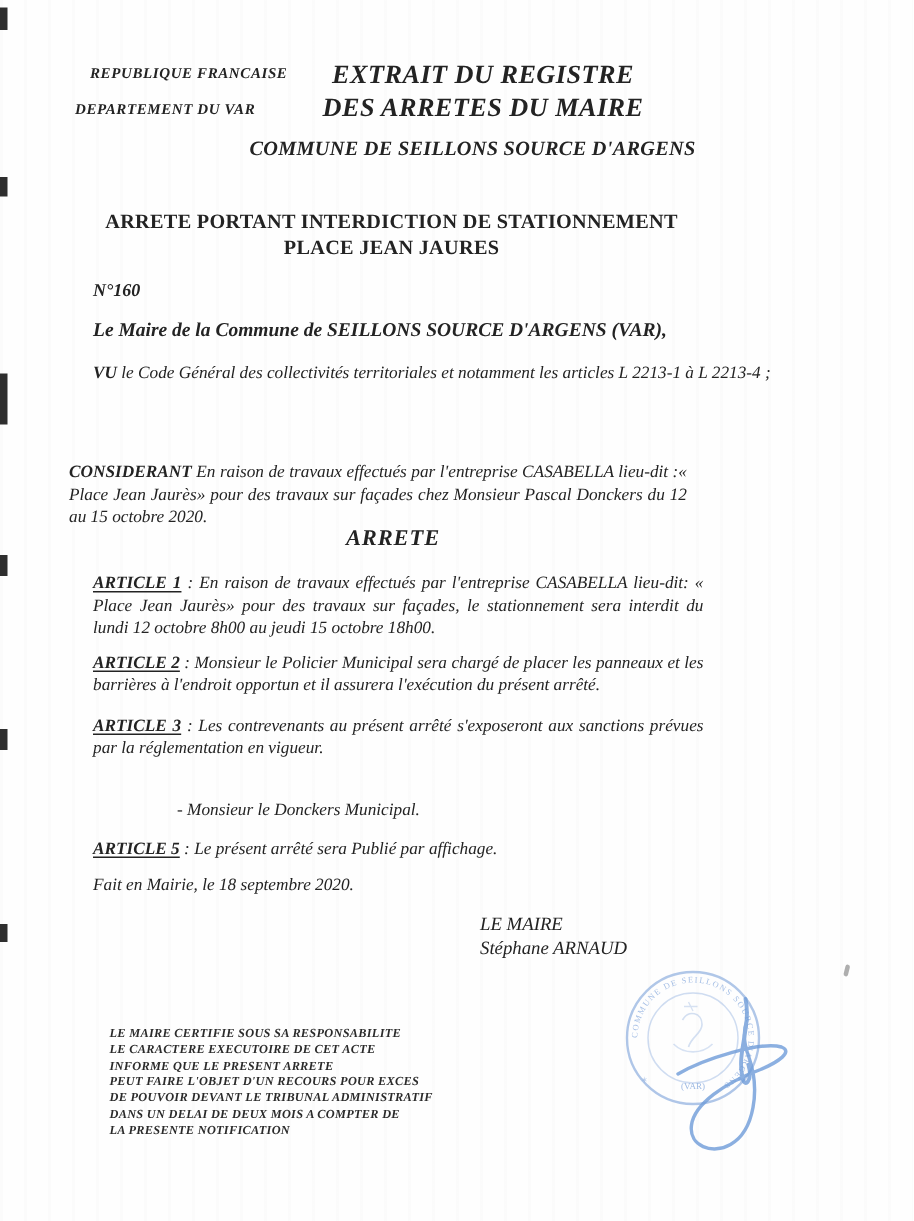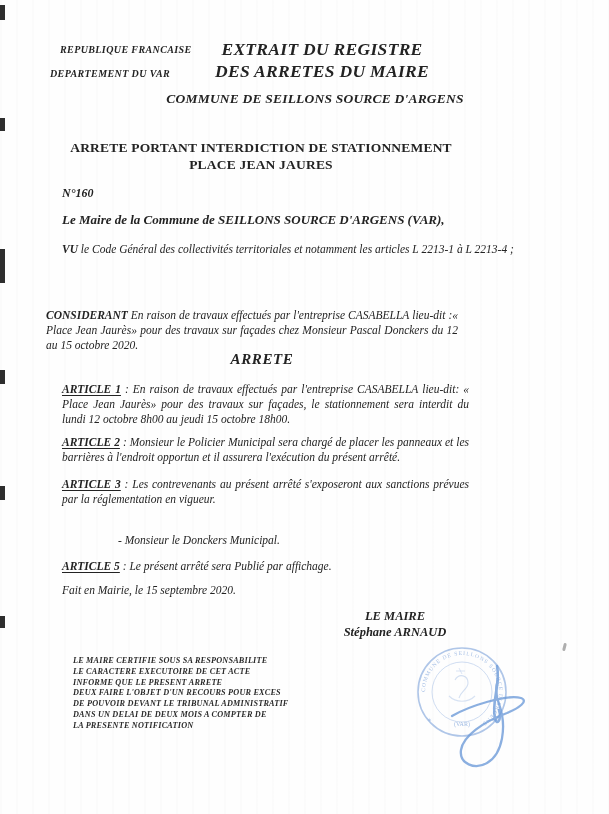--- a/index.html
+++ b/index.html
@@ -20,21 +20,21 @@
   .commune   { font-style:italic; font-weight:700; font-size:13.5px; letter-spacing:.2px; }
   .doc-title { font-weight:700; font-size:13.5px; line-height:17px; letter-spacing:.2px; }
   .numero    { font-style:italic; font-weight:700; font-size:12px; }
   .intro     { font-style:italic; font-weight:700; font-size:13px; white-space:nowrap; }
   .body-par  { font-style:italic; font-size:11.5px; line-height:15.2px; width:407px; text-align:justify; margin:0; }
   .nowrap    { white-space:nowrap; width:auto; text-align:left; }
   .lead      { font-weight:700; }
   .arrete-h  { font-style:italic; font-weight:700; font-size:15px; letter-spacing:.6px; }
   .art-label { font-weight:700; text-decoration:underline; text-underline-offset:2px; text-decoration-thickness:1px; }
   .fait      { font-style:italic; font-size:11.5px; white-space:nowrap; }
-  .maire-blk { font-style:italic; font-weight:700; font-size:12.5px; line-height:15.5px; width:150px; text-align:center; }
+  .maire-blk { font-style:italic; font-weight:400; font-size:12.5px; line-height:15.5px; width:150px; text-align:left; }
   .certify   { font-style:italic; font-weight:700; font-size:8.2px; line-height:10.8px; letter-spacing:.2px; color:#2b2b2b; white-space:nowrap; }
   .scan-mark { position:absolute; left:0; width:5px; background:#1d1d1d; opacity:.92; filter:blur(.4px); }
   .speck     { position:absolute; width:3px; height:8px; background:#9a9a9a; border-radius:2px; transform:rotate(14deg); opacity:.8; }
 </style>
 </head>
 <body>
 
 <div class="page">
 
   <div>
@@ -74,21 +74,21 @@
   <p class="abs body-par" style="left:62px;top:382px;"><span class="art-label">ARTICLE 1</span><span> : En raison de travaux effectués par l'entreprise CASABELLA lieu-dit: « Place Jean Jaurès» pour des travaux sur façades, le stationnement sera interdit du lundi 12 octobre 8h00 au jeudi 15 octobre 18h00.</span></p>
 
   <p class="abs body-par" style="left:62px;top:435px;"><span class="art-label">ARTICLE 2</span><span> : Monsieur le Policier Municipal sera chargé de placer les panneaux et les barrières à l'endroit opportun et il assurera l'exécution du présent arrêté.</span></p>
 
   <p class="abs body-par" style="left:62px;top:477px;"><span class="art-label">ARTICLE 3</span><span> : Les contrevenants au présent arrêté s'exposeront aux sanctions prévues par la réglementation en vigueur.</span></p>
 
   <p class="abs body-par nowrap" style="left:118px;top:533px;">- Monsieur le Donckers Municipal.</p>
 
   <p class="abs body-par nowrap" style="left:62px;top:559px;"><span class="art-label">ARTICLE 5</span><span> : Le présent arrêté sera Publié par affichage.</span></p>
 
-  <div class="abs fait" style="left:62px;top:584px;">Fait en Mairie, le 15 septembre 2020.</div>
+  <div class="abs fait" style="left:62px;top:584px;">Fait en Mairie, le 18 septembre 2020.</div>
 
   <div class="abs maire-blk" style="left:320px;top:609px;">
     <div>LE MAIRE</div>
     <div>Stéphane ARNAUD</div>
   </div>
 
   <svg class="abs" style="left:403px;top:644px;" width="128" height="134" viewBox="0 0 128 134">
     <g style="stroke:var(--stamp-blue,#8fafdf);" fill="none" opacity="0.7">
       <circle cx="59" cy="48" r="44" stroke-width="1.6"></circle>
       <circle cx="59" cy="48" r="30" stroke-width="1" opacity="0.6"></circle>
@@ -106,23 +106,23 @@
     <text x="24" y="78" font-size="6" style="fill:var(--stamp-blue,#8fafdf);" opacity="0.6">✶</text>
     <text x="88" y="78" font-size="6" style="fill:var(--stamp-blue,#8fafdf);" opacity="0.6">✶</text>
     <g style="stroke:var(--signature-blue,#6f9cd9);" fill="none" stroke-linecap="round" opacity="0.8">
       <path d="M 94,22 C 98,40 88,58 92,74 C 93,82 99,77 96,66" stroke-width="2.6"></path>
       <path d="M 49,72 C 66,62 104,50 118,54 C 126,57 116,64 104,69 C 80,78 60,92 58,106 C 56,120 72,126 84,119 C 100,110 104,82 96,60 C 93,52 92,44 95,36" stroke-width="2.3"></path>
     </g>
   </svg>
 
   <div class="speck" style="left:563px;top:643px;"></div>
 
-  <div class="abs certify" style="left:73px;top:656px;">
+  <div class="abs certify" style="left:73px;top:684px;">
     <div>LE MAIRE CERTIFIE SOUS SA RESPONSABILITE</div>
     <div>LE CARACTERE EXECUTOIRE DE CET ACTE</div>
     <div>INFORME QUE LE PRESENT ARRETE</div>
-    <div>DEUX FAIRE L'OBJET D'UN RECOURS POUR EXCES</div>
+    <div>PEUT FAIRE L'OBJET D'UN RECOURS POUR EXCES</div>
     <div>DE POUVOIR DEVANT LE TRIBUNAL ADMINISTRATIF</div>
     <div>DANS UN DELAI DE DEUX MOIS A COMPTER DE</div>
     <div>LA PRESENTE NOTIFICATION</div>
   </div>
 
 </div>
 
 </body></html>

